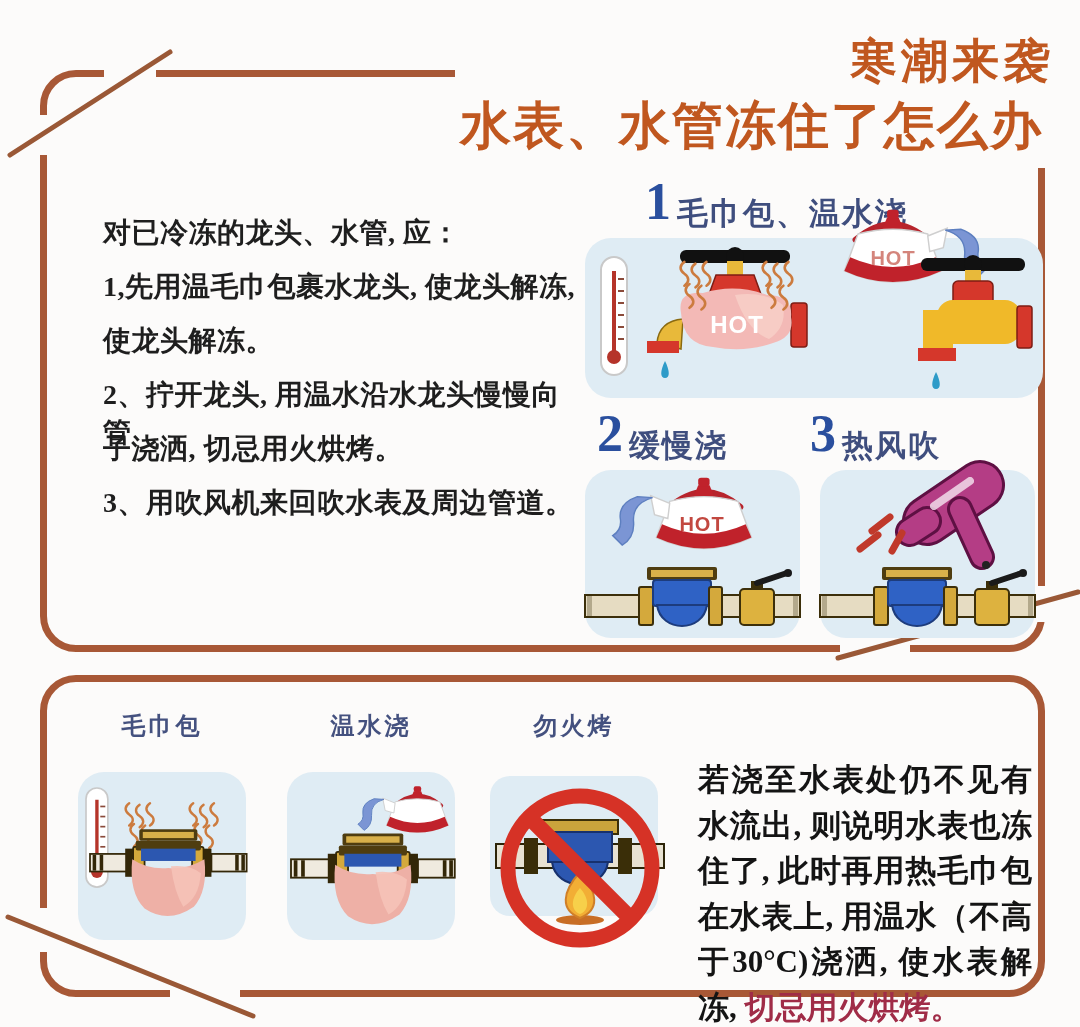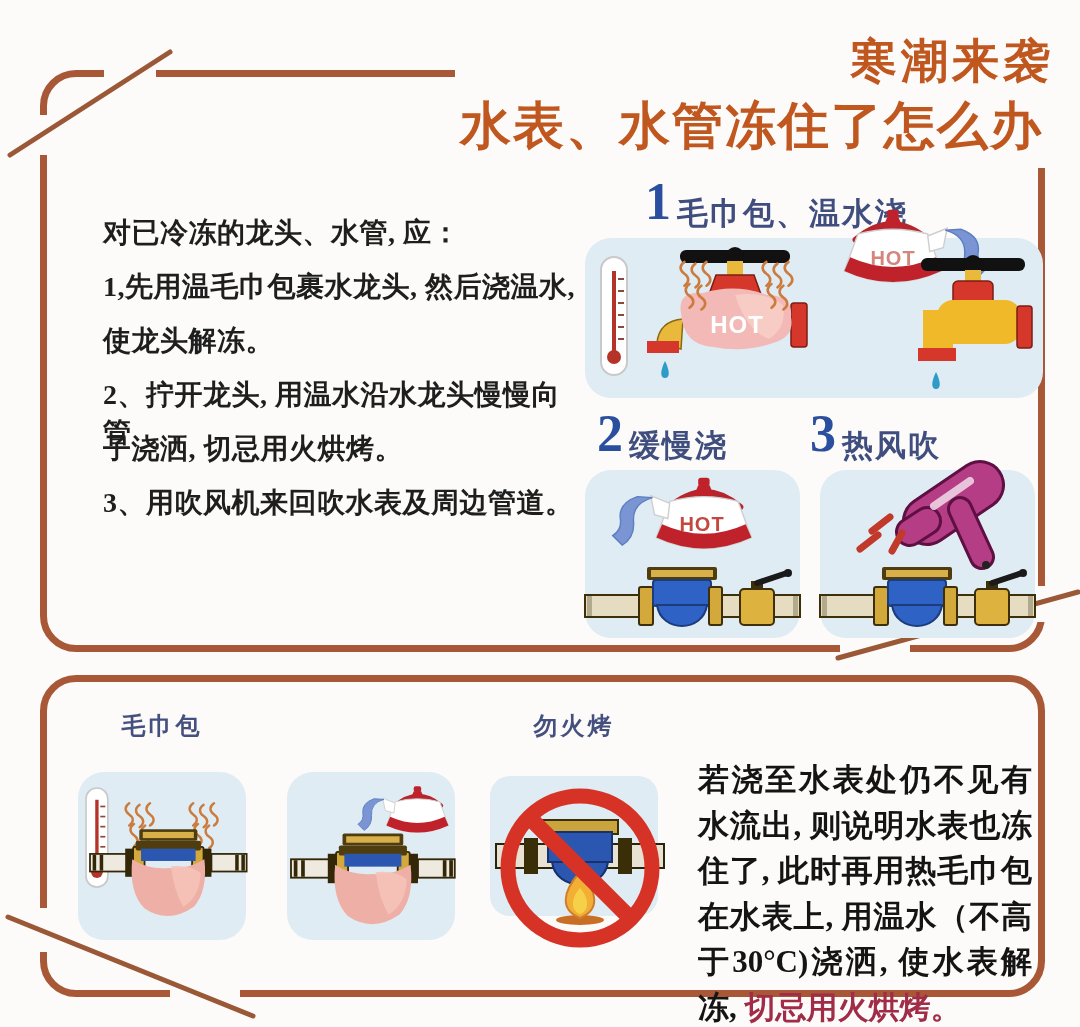--- a/index.html
+++ b/index.html
@@ -135,21 +135,21 @@
     <line x1="170" y1="52" x2="10" y2="155" stroke="#9a5836" stroke-width="5" stroke-linecap="round"></line>
     <line x1="1078" y1="592" x2="838" y2="658" stroke="#9a5836" stroke-width="5" stroke-linecap="round"></line>
     <line x1="8" y1="917" x2="253" y2="1016" stroke="#9a5836" stroke-width="5" stroke-linecap="round"></line>
   </svg>
 
   <div class="content title1">寒潮来袭</div>
   <div class="content title2">水表、水管冻住了怎么办</div>
 
   <div class="content intro">
     <div class="intro-line">对已冷冻的龙头、水管, 应：</div>
-    <div class="intro-line">1,先用温毛巾包裹水龙头, 然后浇温水,</div>
+    <div class="intro-line">1,先用温毛巾包裹水龙头, 使龙头解冻,</div>
     <div class="intro-line">使龙头解冻。</div>
     <div class="intro-line">2、拧开龙头, 用温水沿水龙头慢慢向管</div>
     <div class="intro-line">子浇洒, 切忌用火烘烤。</div>
     <div class="intro-line">3、用吹风机来回吹水表及周边管道。</div>
   </div>
 
   <div class="content step-head head1">
     <span class="step-num">1</span>
     <span class="step-label">毛巾包、温水浇</span>
   </div>
@@ -226,20 +226,21 @@
       <circle cx="166" cy="110" r="4" fill="#222222"></circle>
     </g>
     <g stroke="#c0392b" stroke-width="7" stroke-linecap="round">
       <line x1="52" y1="76" x2="70" y2="62"></line>
       <line x1="40" y1="94" x2="58" y2="80"></line>
       <line x1="72" y1="96" x2="82" y2="78"></line>
     </g>
   </svg>
 
   <div class="content blabel bl1">毛巾包</div>
+  <div class="content blabel bl2">温水浇</div>
   <div class="content blabel bl3">勿火烤</div>
 
   <div class="panel pA"></div>
   <div class="panel pB"></div>
   <div class="panel pC"></div>
 
   <svg class="panel-art" style="left:78px;top:772px" width="168" height="168" viewBox="0 0 168 168">
     <g>
       <use href="#thermo" transform="translate(8,16) scale(0.84)"></use>
     </g>

